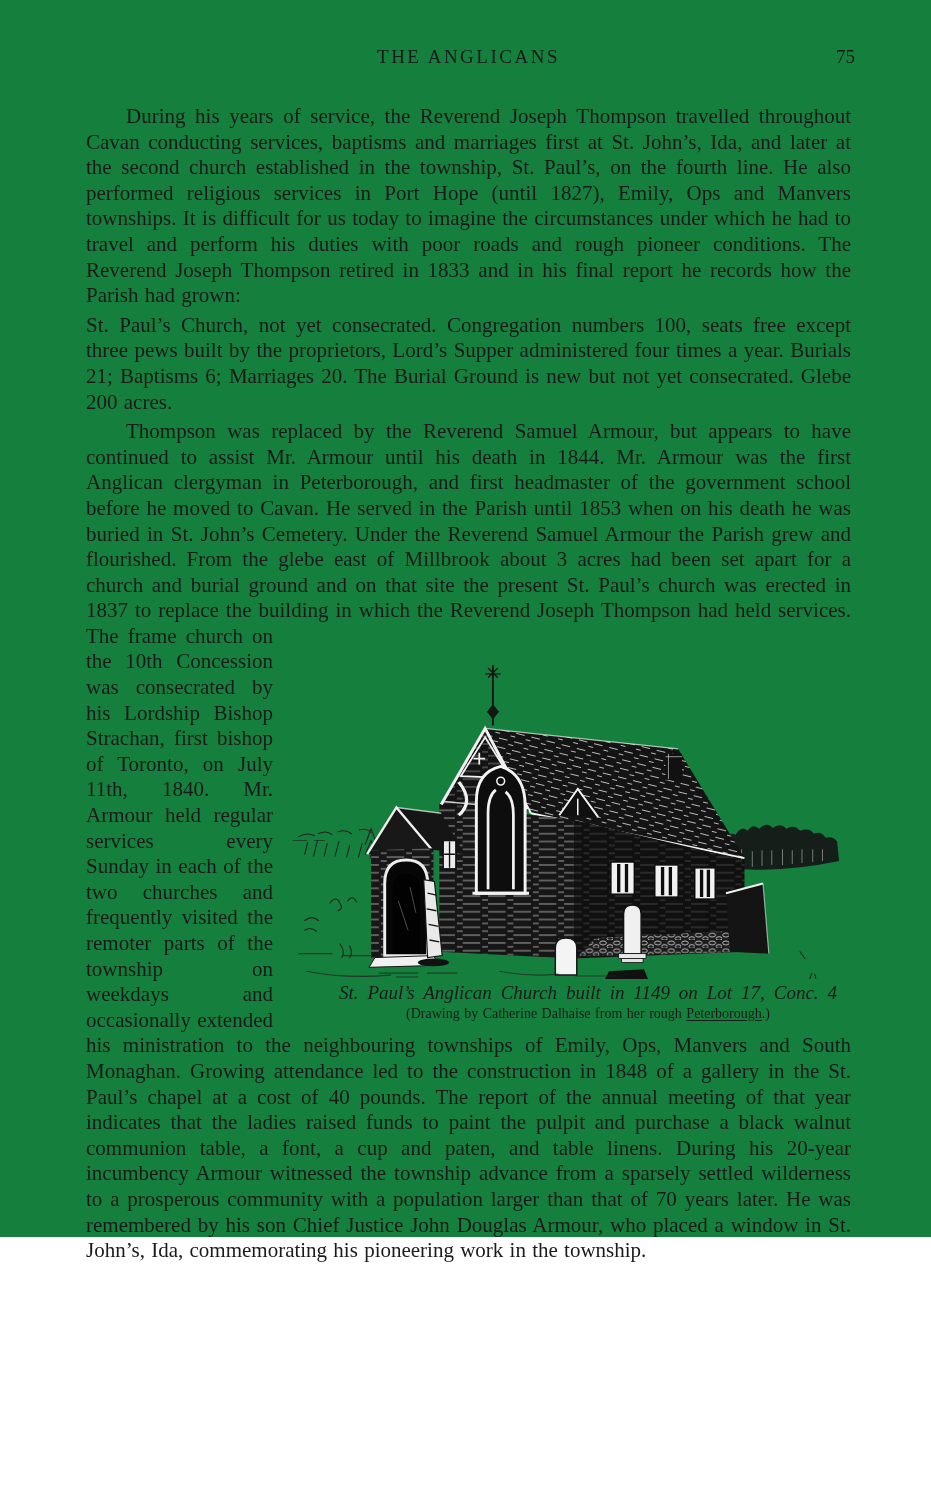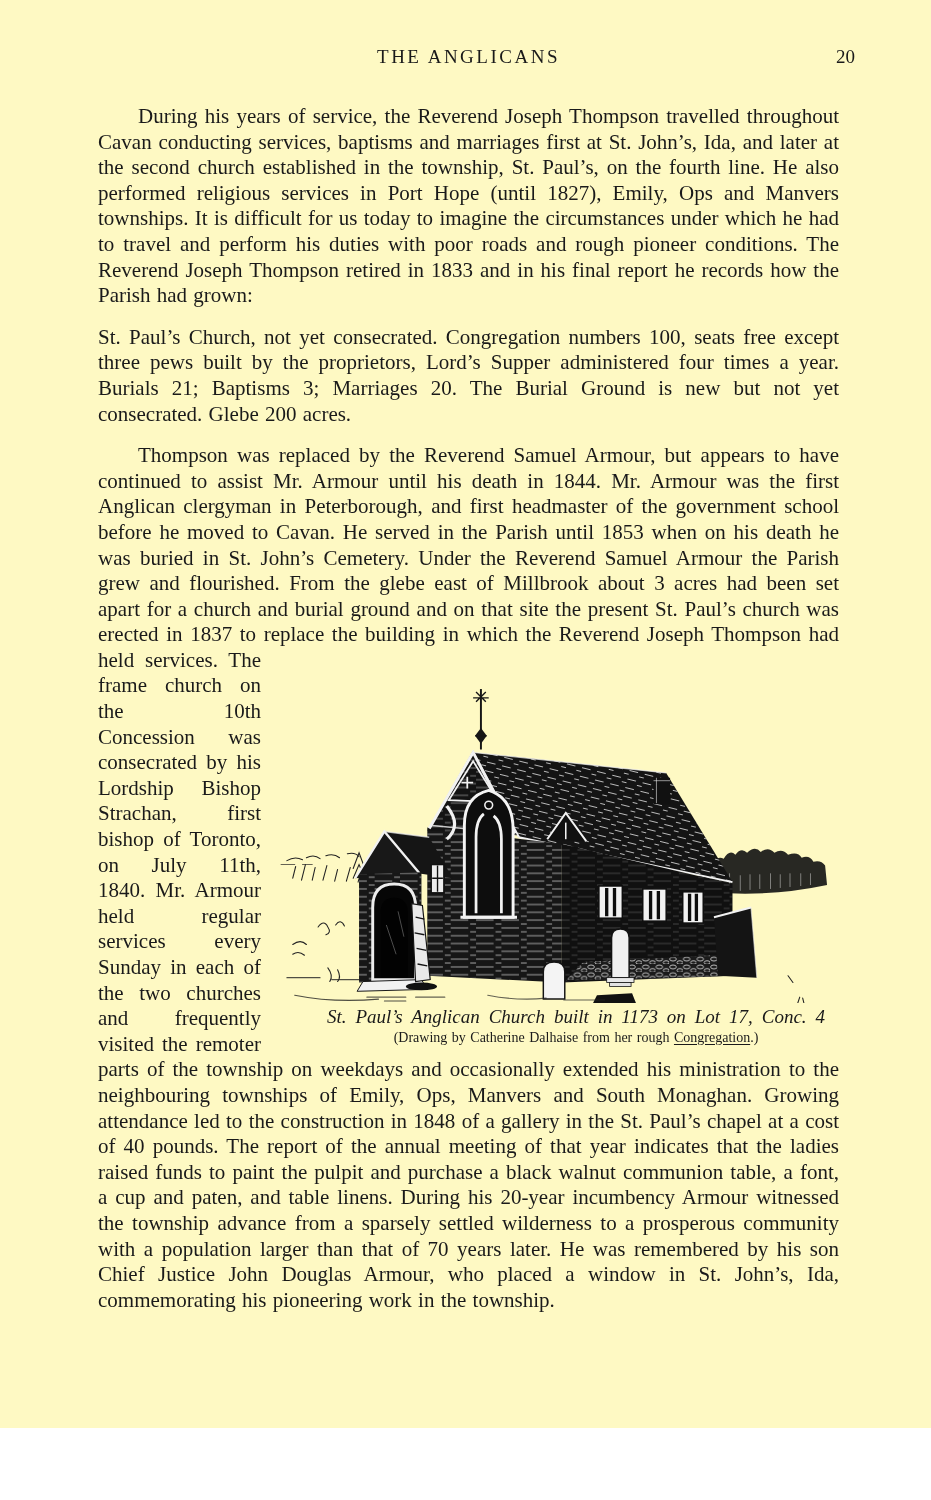--- a/index.html
+++ b/index.html
@@ -5,40 +5,40 @@
   html, body { margin: 0; padding: 0; background: #ffffff; }
   body {
     width: 931px; height: 1500px;
     font-family: "Liberation Serif", "DejaVu Serif", serif;
     color: #1a1a1a;
     overflow: hidden;
   }
   .page {
     position: relative;
     box-sizing: border-box;
-    width: 931px; height: 1428px;
+    width: 931px; height: 1237px;
     padding: 46px 76px 0 82px;
-    background: #fef9c3;
+    background: #15803d;
   }
   .running-header {
     position: relative;
     text-align: center;
     font-size: 19px;
     letter-spacing: 2.5px;
     margin-bottom: 36px;
     white-space: nowrap;
   }
   .page-number {
     position: absolute;
     right: 0; top: 0;
     letter-spacing: 0;
     font-size: 19px;
   }
   .body-text p {
-    margin: 16px;
+    margin: 4px;
     font-size: 21px;
     line-height: 25.6px;
     text-align: justify;
     word-spacing: 1px;
   }
   .indent { text-indent: 40px; }
   .block-quote {
     margin: 8px 10px 9px 30px;
     font-size: 18.5px;
     line-height: 23px;
@@ -70,28 +70,28 @@
   .scrib { stroke: #232323; stroke-width: 1.1; fill: none; stroke-linecap: round; }
   .wht { stroke: #f2f2f2; fill: none; }
 </style>
 </head>
 <body>
 
 <div class="page">
 
   <div class="running-header">
     <span>THE ANGLICANS</span>
-    <span class="page-number">20</span>
+    <span class="page-number">75</span>
   </div>
 
   <div class="body-text">
 
     <p class="indent">During his years of service, the Reverend Joseph Thompson travelled throughout Cavan conducting services, baptisms and marriages first at St. John’s, Ida, and later at the second church established in the township, St. Paul’s, on the fourth line. He also performed religious services in Port Hope (until 1827), Emily, Ops and Manvers townships. It is difficult for us today to imagine the circumstances under which he had to travel and perform his duties with poor roads and rough pioneer conditions. The Reverend Joseph Thompson retired in 1833 and in his final report he records how the Parish had grown:</p>
 
-    <p class="block-quote">St. Paul’s Church, not yet consecrated. Congregation numbers 100, seats free except three pews built by the proprietors, Lord’s Supper administered four times a year. Burials 21; Baptisms 3; Marriages 20. The Burial Ground is new but not yet consecrated. Glebe 200 acres.</p>
+    <p class="block-quote">St. Paul’s Church, not yet consecrated. Congregation numbers 100, seats free except three pews built by the proprietors, Lord’s Supper administered four times a year. Burials 21; Baptisms 6; Marriages 20. The Burial Ground is new but not yet consecrated. Glebe 200 acres.</p>
 
     <p class="indent">
       <span>Thompson was replaced by the Reverend Samuel Armour, but appears to have continued to assist Mr. Armour until his death in 1844. Mr. Armour was the first Anglican clergyman in Peterborough, and first headmaster of the government school before he moved to Cavan. He served in the Parish until 1853 when on his death he was buried in St. John’s Cemetery. Under the Reverend Samuel Armour the Parish grew and flourished. From the glebe east of Millbrook about 3 acres had been set apart for a church and burial ground and on that site the present St. Paul’s church was erected in 1837 to replace the building in which </span><span class="figure-float">
         <svg class="church-drawing" viewBox="0 0 580 360" xmlns="http://www.w3.org/2000/svg">
           <defs>
             <pattern id="shg" width="16" height="9" patternUnits="userSpaceOnUse" patternTransform="rotate(14)">
               <path d="M0,2.5 h9 M11,6.5 h7" stroke="#d9d9d9" stroke-width="1.1" fill="none" opacity="0.85"></path>
             </pattern>
             <pattern id="clap" width="26" height="8" patternUnits="userSpaceOnUse">
               <path d="M0,3 h18 M20,7 h6" stroke="#c9c9c9" stroke-width="1" fill="none" opacity="0.8"></path>
@@ -184,20 +184,20 @@
 
           <path d="M277,356 V328 Q277,318 288,318 Q299,318 299,328 V356 Z" fill="#f4f4f4" stroke="#141414" stroke-width="1.5"></path>
           <polygon points="332,352 368,350 372,360 328,360" fill="#111111"></polygon>
           <path class="scrib" d="M20,300 q8,-6 14,0 m-14,10 q6,-4 12,1"></path>
           <path class="scrib" d="M46,282 q6,-8 10,0 q4,6 -2,8 m10,-10 q5,-7 9,1"></path>
           <path class="scrib" d="M56,324 q6,8 2,14 m8,-12 q4,8 0,12"></path>
           <path class="scrib" d="M14,334 h34 m12,2 h28 m-66,16 q40,8 86,4 m6,2 h22" opacity="0.8"></path>
           <path class="scrib" d="M96,354 h40 m10,0 h30 m44,-2 q30,6 60,3 m18,2 h42" opacity="0.7"></path>
           <path class="scrib" d="M528,332 l5,7 m10,16 l2,8 m-5,-9 l-2,6"></path>
         </svg>
-        <span class="fig-caption" style="display:block">St. Paul’s Anglican Church built in 1173 on Lot 17, Conc. 4</span>
-        <span class="fig-credit" style="display:block"><span>(Drawing by Catherine Dalhaise from her rough </span><span class="book-title">Congregation</span><span>.)</span></span>
+        <span class="fig-caption" style="display:block">St. Paul’s Anglican Church built in 1149 on Lot 17, Conc. 4</span>
+        <span class="fig-credit" style="display:block"><span>(Drawing by Catherine Dalhaise from her rough </span><span class="book-title">Peterborough</span><span>.)</span></span>
       </span><span>the Reverend Joseph Thompson had held services. The frame church on the 10th Concession was consecrated by his Lordship Bishop Strachan, first bishop of Toronto, on July 11th, 1840. Mr. Armour held regular services every Sunday in each of the two churches and frequently visited the remoter parts of the township on weekdays and occasionally extended his ministration to the neighbouring townships of Emily, Ops, Manvers and South Monaghan. Growing attendance led to the construction in 1848 of a gallery in the St. Paul’s chapel at a cost of 40 pounds. The report of the annual meeting of that year indicates that the ladies raised funds to paint the pulpit and purchase a black walnut communion table, a font, a cup and paten, and table linens. During his 20-year incumbency Armour witnessed the township advance from a sparsely settled wilderness to a prosperous community with a population larger than that of 70 years later. He was remembered by his son Chief Justice John Douglas Armour, who placed a window in St. John’s, Ida, commemorating his pioneering work in the township.</span>
     </p>
 
 
   </div>
 </div>
 
 </body></html>

